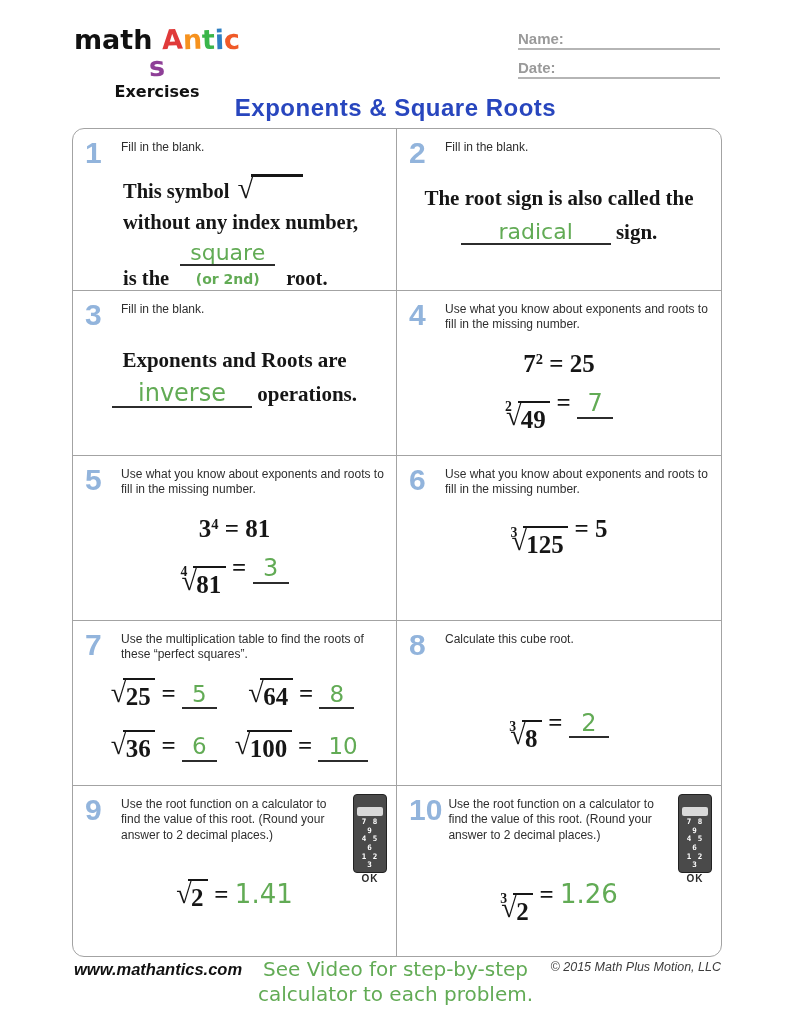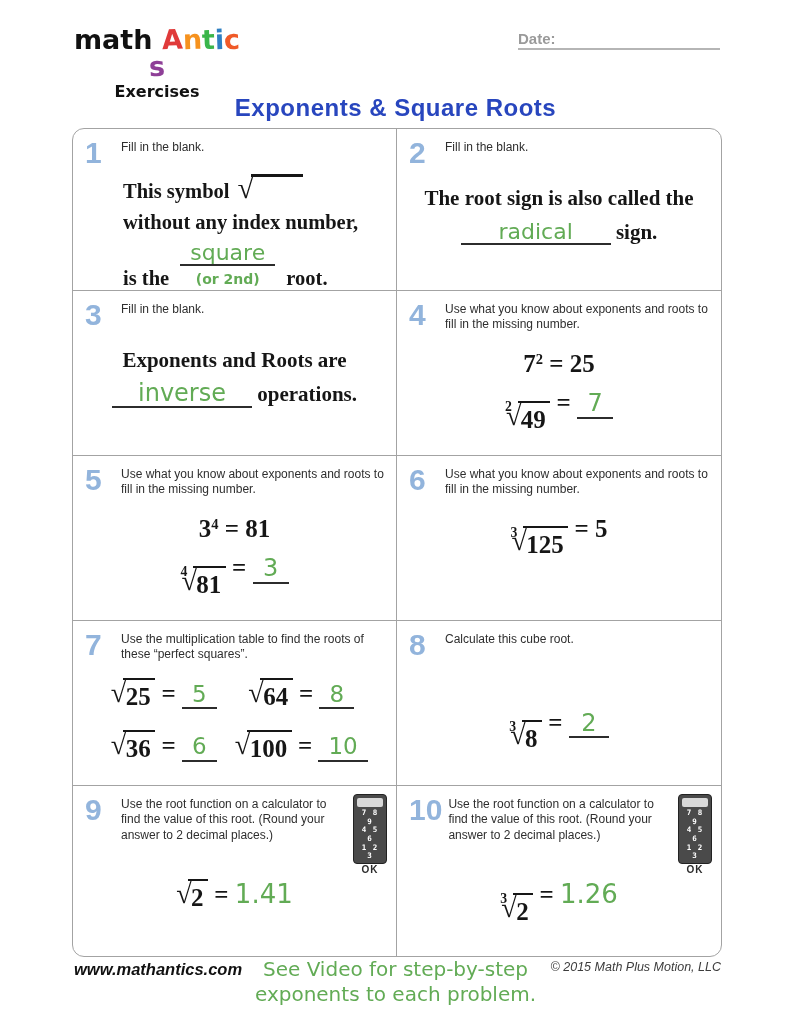--- a/index.html
+++ b/index.html
@@ -63,21 +63,21 @@
 
   
   .fill-body { margin-top:16px; font-size:21px; line-height:1.6; }
 
   
   .roots-grid { display:grid; grid-template-columns:1fr 1fr; row-gap:16px; column-gap:4px;
     margin:14px 18px 0 14px; justify-items:center; }
 
   
   .calc { position:absolute; right:9px; top:8px; width:34px; text-align:center; }
-  .calc-body { background:#4a4a4a; border:1px solid #222; border-radius:4px; padding:3px 3px 2px 3px; }
+  .calc-body { background:#4a4a4a; border:1px solid #222; border-radius:4px; padding:12px 3px 2px 3px; }
   .calc-screen { background:#d9d9d9; border-radius:2px; height:9px; margin-bottom:2px; }
   .calc-keys div { color:#fff; font-size:7.5px; font-weight:bold; line-height:1.15; letter-spacing:1px; font-family:"DejaVu Sans Mono", monospace; }
   .calc-ok { font-size:10px; font-weight:bold; color:#2a2a2a; letter-spacing:1px; line-height:1.1; }
 
   
   .footer-url { position:absolute; left:74px; top:960px; font-weight:bold; font-style:italic; font-size:16.5px; color:#111; }
   .footer-note { position:absolute; left:0; top:957px; width:100%; text-align:center; line-height:1.25; }
   .footer-copy { position:absolute; right:70px; top:960px; font-style:italic; font-size:12.5px; color:#3c3c3c; }
 </style>
 </head>
@@ -87,20 +87,23 @@
 
   <div class="logo-block">
     <div class="logo-line">
       <span class="logo-math">math</span>
       <span class="logo-antics"><span style="color: rgb(224, 58, 58);">A</span><span style="color: rgb(246, 146, 30);">n</span><span style="color: rgb(59, 181, 74);">t</span><span style="color: rgb(46, 127, 194);">i</span><span style="color: rgb(240, 90, 40);">c</span><span style="color: rgb(142, 63, 151);">s</span></span>
     </div>
     <div class="logo-sub">Exercises</div>
   </div>
 
   <div class="namedate">
+    <div class="nd-row">
+      <span class="nd-label">Name:</span>
+    </div>
     <div class="nd-row">
       <span class="nd-label">Date:</span>
     </div>
   </div>
 
   <div class="title">Exponents &amp; Square Roots</div>
 
   <div class="grid">
 
     <div class="cell">
@@ -322,17 +325,17 @@
           <span class="ans" style="font-size:26px">1.26</span>
         </div>
       </div>
     </div>
 
   </div>
 
   <div class="footer-url">www.mathantics.com</div>
   <div class="footer-note green-note">
     <div>See Video for step-by-step</div>
-    <div>exponents to each problem.</div>
+    <div>calculator to each problem.</div>
   </div>
   <div class="footer-copy">© 2015 Math Plus Motion, LLC</div>
 
 </div>
 
 </body></html>

